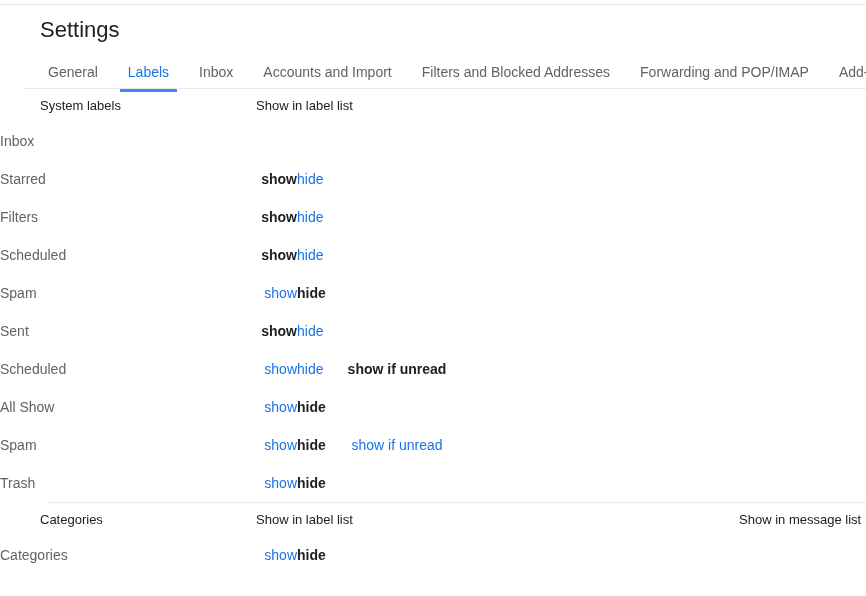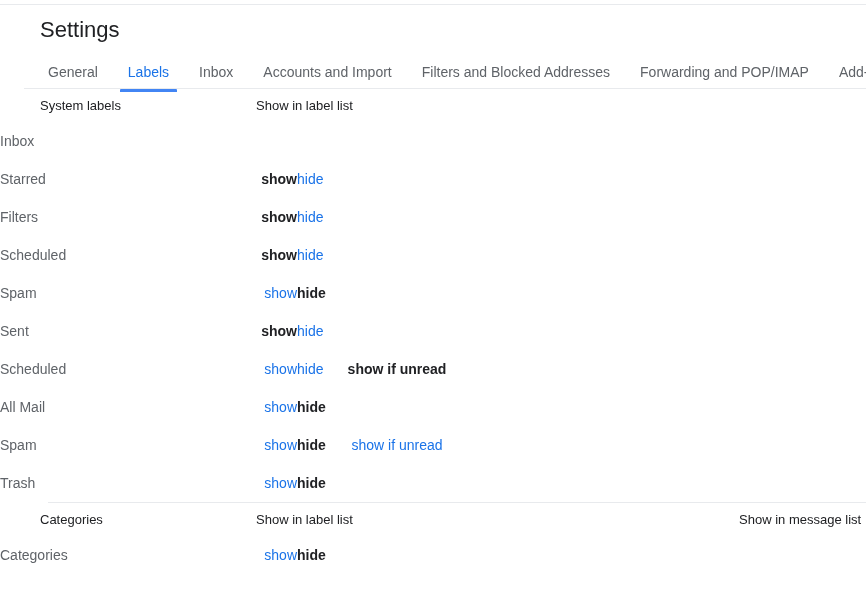--- a/index.html
+++ b/index.html
@@ -262,21 +262,21 @@
           </tr>
           <tr class="label-row">
             <td class="label-name">Scheduled</td>
             <td class="opt opt-show"><span class="lnk">show</span></td>
             <td class="opt opt-hide"><span class="lnk">hide</span></td>
             <td class="opt opt-unread"><span class="cur">show if unread</span></td>
             <td></td>
             <td></td>
           </tr>
           <tr class="label-row">
-            <td class="label-name">All Mail</td>
+            <td class="label-name">All Show</td>
             <td class="opt opt-show"><span class="lnk">show</span></td>
             <td class="opt opt-hide"><span class="cur">hide</span></td>
             <td class="opt opt-unread"></td>
             <td></td>
             <td></td>
           </tr>
           <tr class="label-row">
             <td class="label-name">Spam</td>
             <td class="opt opt-show"><span class="lnk">show</span></td>
             <td class="opt opt-hide"><span class="cur">hide</span></td>

